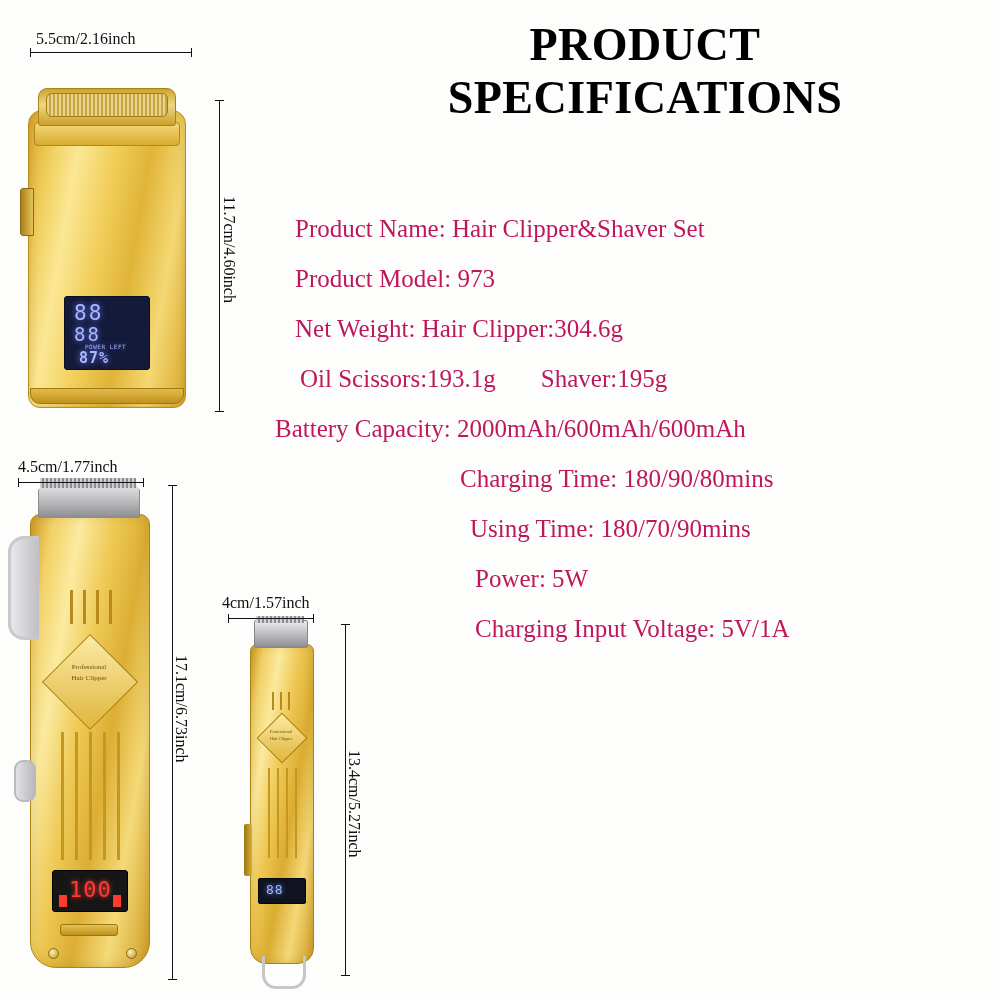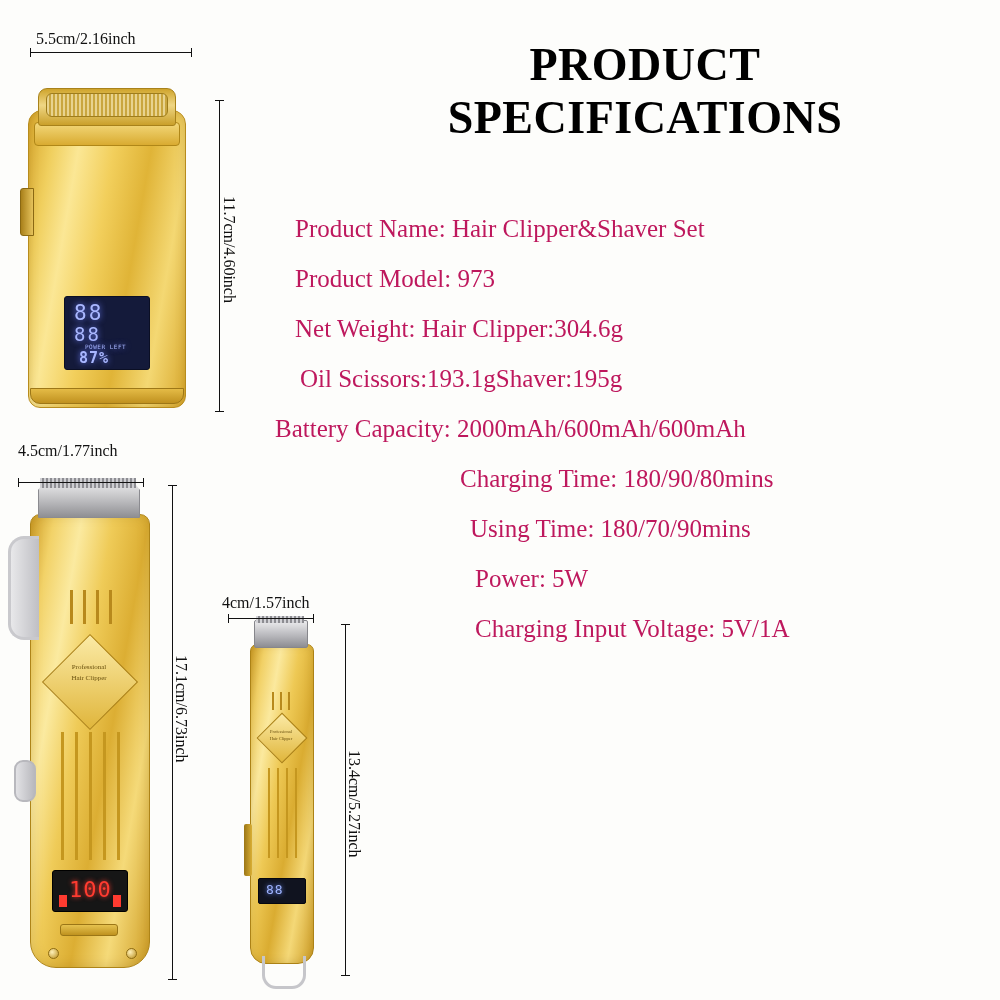--- a/index.html
+++ b/index.html
@@ -16,38 +16,37 @@
   .title{
     position:absolute;
     left:300px; top:18px; width:690px;
     text-align:center;
     font-family:"Liberation Serif", serif;
     font-weight:700;
     font-size:46px;
     line-height:1.16;
     letter-spacing:0.5px;
     color:#000;
-    margin-top:20px;
   }
 
   
   .specs{
     position:absolute;
     left:275px; top:215px; width:720px;
     font-size:25px;
     color:#be185d;
   }
   .spec-line{
     margin-bottom:22px;
     white-space:nowrap;
     font-family:"Liberation Serif", serif;
   }
   .spec-line.indent1{padding-left:20px;}
   .spec-line.indent2{padding-left:25px;}
-  .spec-gap{}
+  .spec-gap{margin-right:45px;}
 
   
   .dim-label{
     position:absolute;
     font-family:"Liberation Serif", serif;
     font-size:16px;
     color:#111;
     white-space:nowrap;
   }
   .dim-label.vert{
@@ -304,21 +303,21 @@
       <div class="pip" style="left:60px;background:#ff3b30;"></div>
     </div>
     <div class="cl-btn"></div>
     <div class="cl-screw" style="left:40px;top:478px;"></div>
     <div class="cl-screw" style="left:118px;top:478px;"></div>
   </div>
 
   <div class="hline" style="left:18px;top:482px;width:126px;"></div>
   <div class="tick-v" style="left:18px;top:478px;"></div>
   <div class="tick-v" style="left:143px;top:478px;"></div>
-  <div class="dim-label" style="left:18px;top:442px;">4.5cm/1.77inch</div>
+  <div class="dim-label" style="left:18px;top:458px;">4.5cm/1.77inch</div>
 
   <div class="vline" style="left:172px;top:485px;height:495px;"></div>
   <div class="tick-h" style="left:168px;top:485px;"></div>
   <div class="tick-h" style="left:168px;top:979px;"></div>
   <div class="dim-label vert" style="left:190px;top:655px;">17.1cm/6.73inch</div>
 
   <div class="trimmer">
     <div class="tr-body"></div>
     <div class="tr-blade"></div>
     <div class="tr-blade-teeth"></div>

